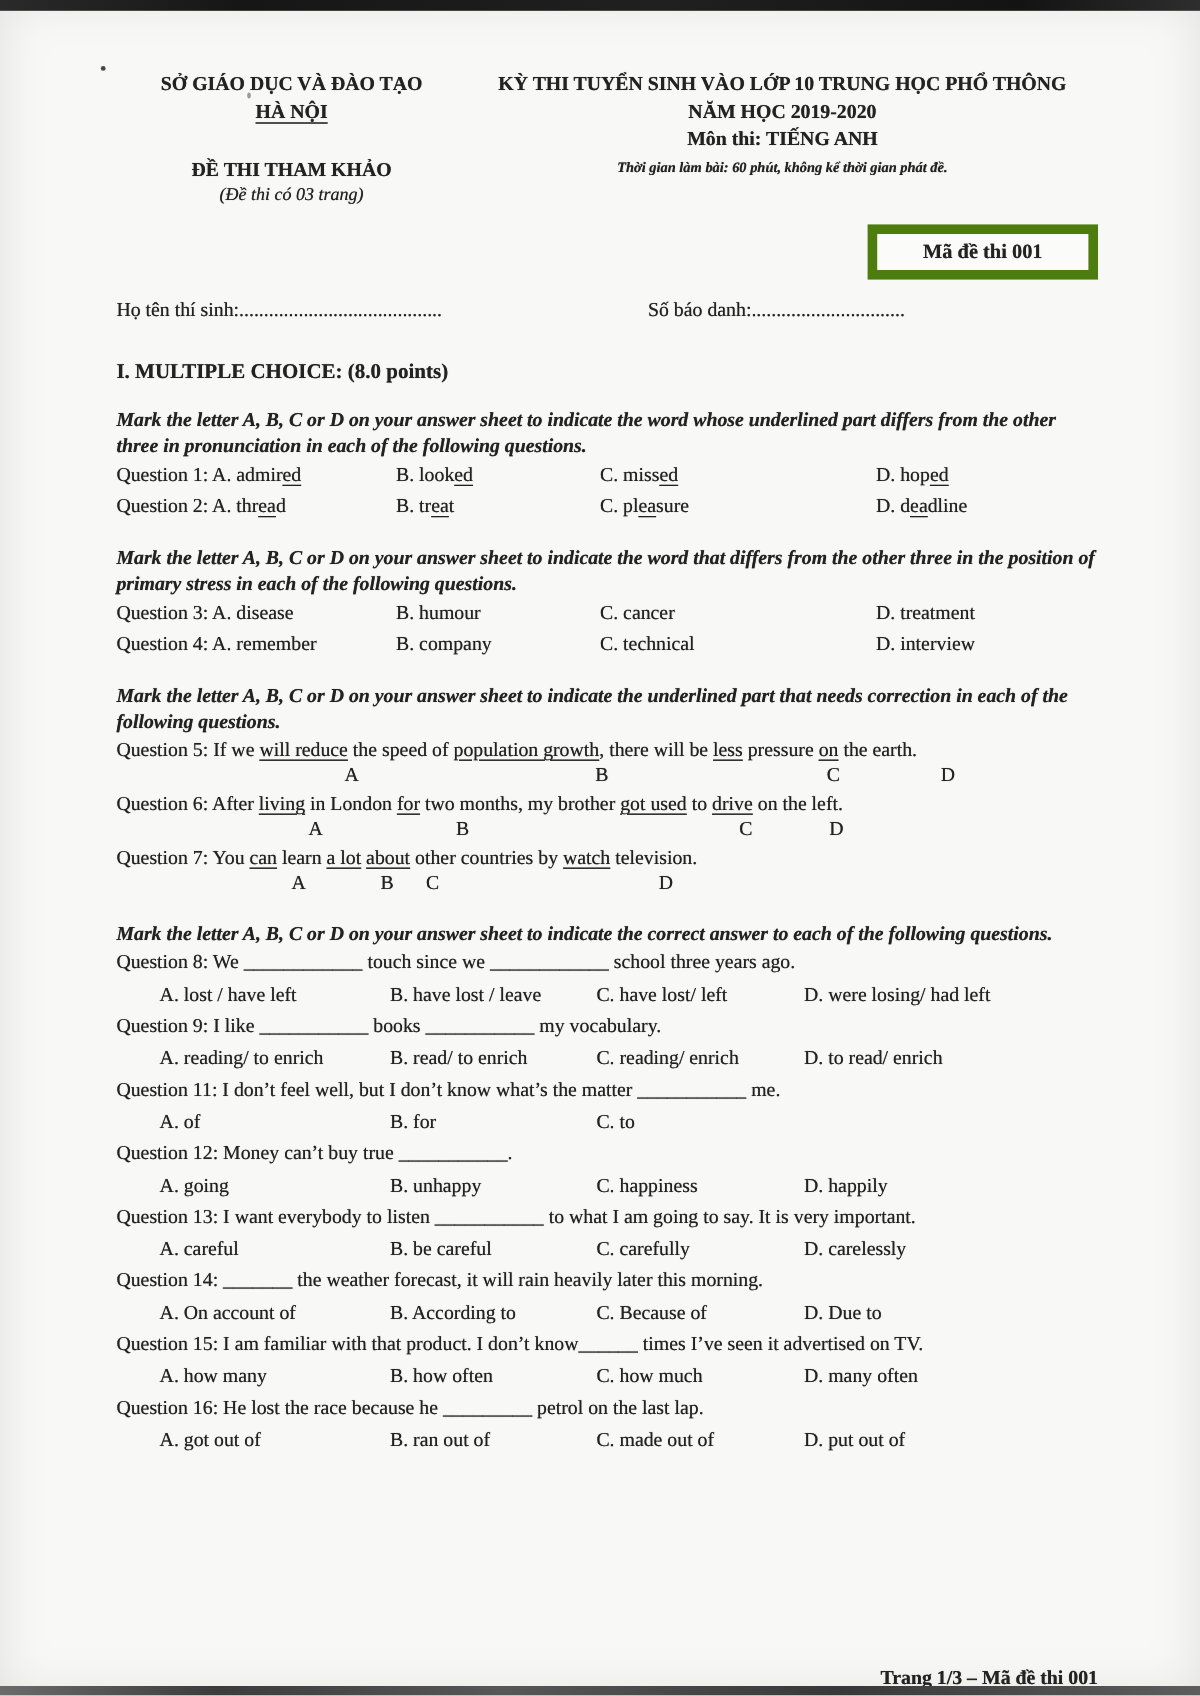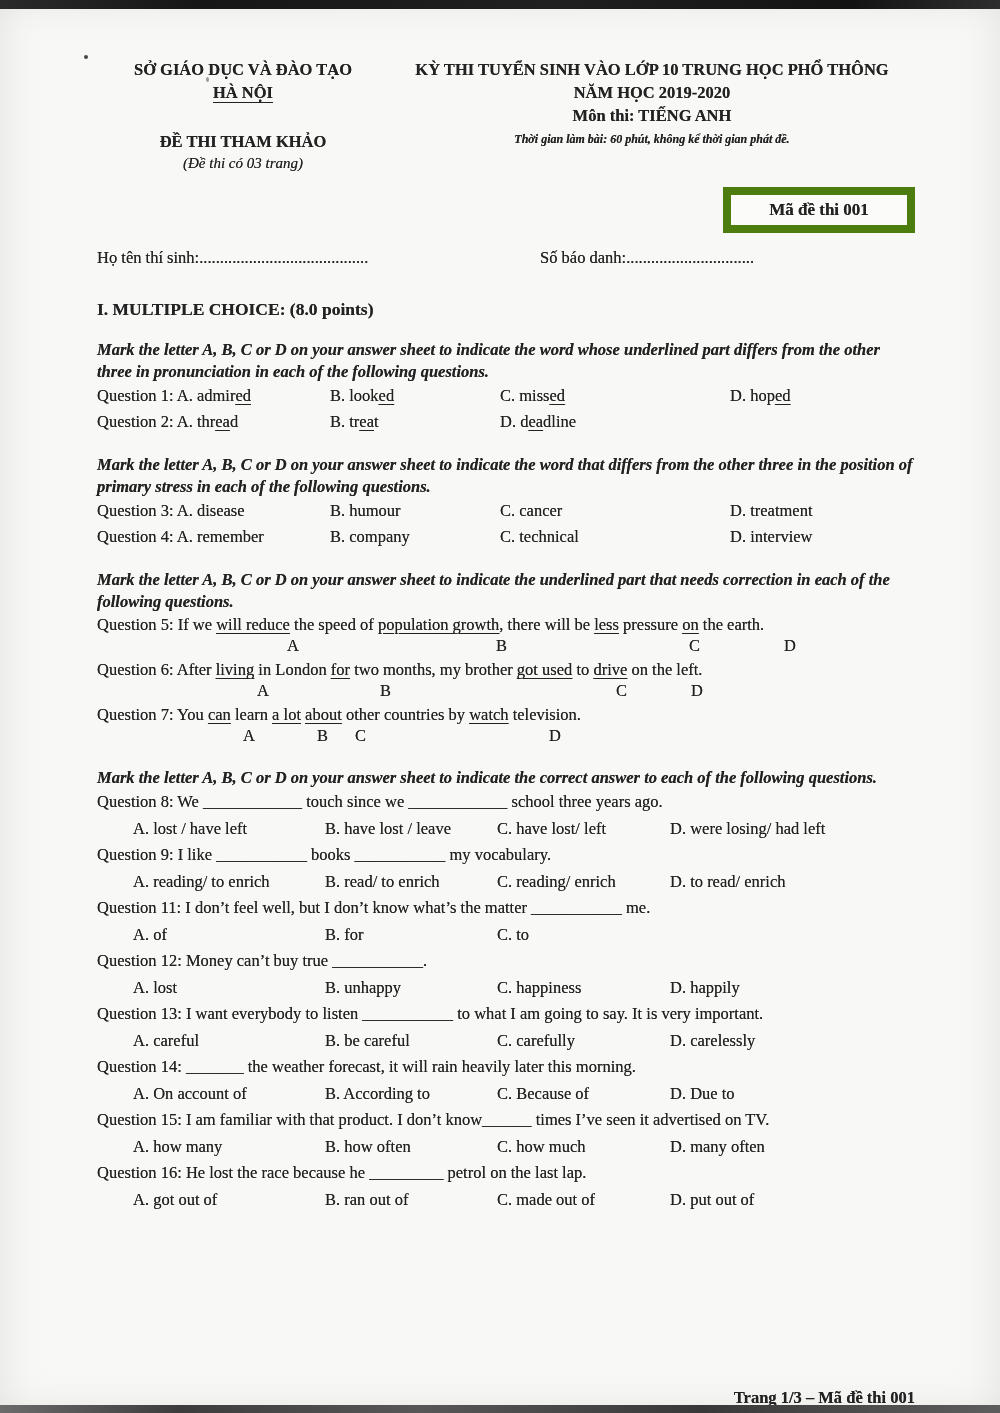--- a/index.html
+++ b/index.html
@@ -105,20 +105,21 @@
     <div>
         <div class="qrow">
     <div class="c c0">Question 1: A. admir<span class="u">ed</span></div>
     <div class="c c1">B. look<span class="u">ed</span></div>
     <div class="c c2">C. miss<span class="u">ed</span></div>
     <div class="c c3">D. hop<span class="u">ed</span></div>
   </div>
         <div class="qrow">
     <div class="c c0">Question 2: A. thr<span class="u">ea</span>d</div>
     <div class="c c1">B. tr<span class="u">ea</span>t</div>
+    <div class="c c2">C. pl<span class="u">ea</span>sure</div>
     <div class="c c3">D. d<span class="u">ea</span>dline</div>
   </div>
       </div>
 
     <div class="instr">Mark the letter A, B, C or D on your answer sheet to indicate the word that differs from the other three in the position of primary stress in each of the following questions.</div>
     <div>
         <div class="qrow">
     <div class="c c0">Question 3: A. disease</div>
     <div class="c c1">B. humour</div>
     <div class="c c2">C. cancer</div>
@@ -188,21 +189,21 @@
     <div class="q-line">Question 11: I don’t feel well, but I don’t know what’s the matter ___________ me.</div>
     <div class="opts">
       <div class="opt o0">A. of</div>
       <div class="opt o1">B. for</div>
       <div class="opt o2">C. to</div>
     </div>
   </div>
         <div class="mcq">
     <div class="q-line">Question 12: Money can’t buy true ___________.</div>
     <div class="opts">
-      <div class="opt o0">A. lost</div>
+      <div class="opt o0">A. going</div>
       <div class="opt o1">B. unhappy</div>
       <div class="opt o2">C. happiness</div>
       <div class="opt o3">D. happily</div>
     </div>
   </div>
         <div class="mcq">
     <div class="q-line">Question 13: I want everybody to listen ___________ to what I am going to say. It is very important.</div>
     <div class="opts">
       <div class="opt o0">A. careful</div>
       <div class="opt o1">B. be careful</div>

